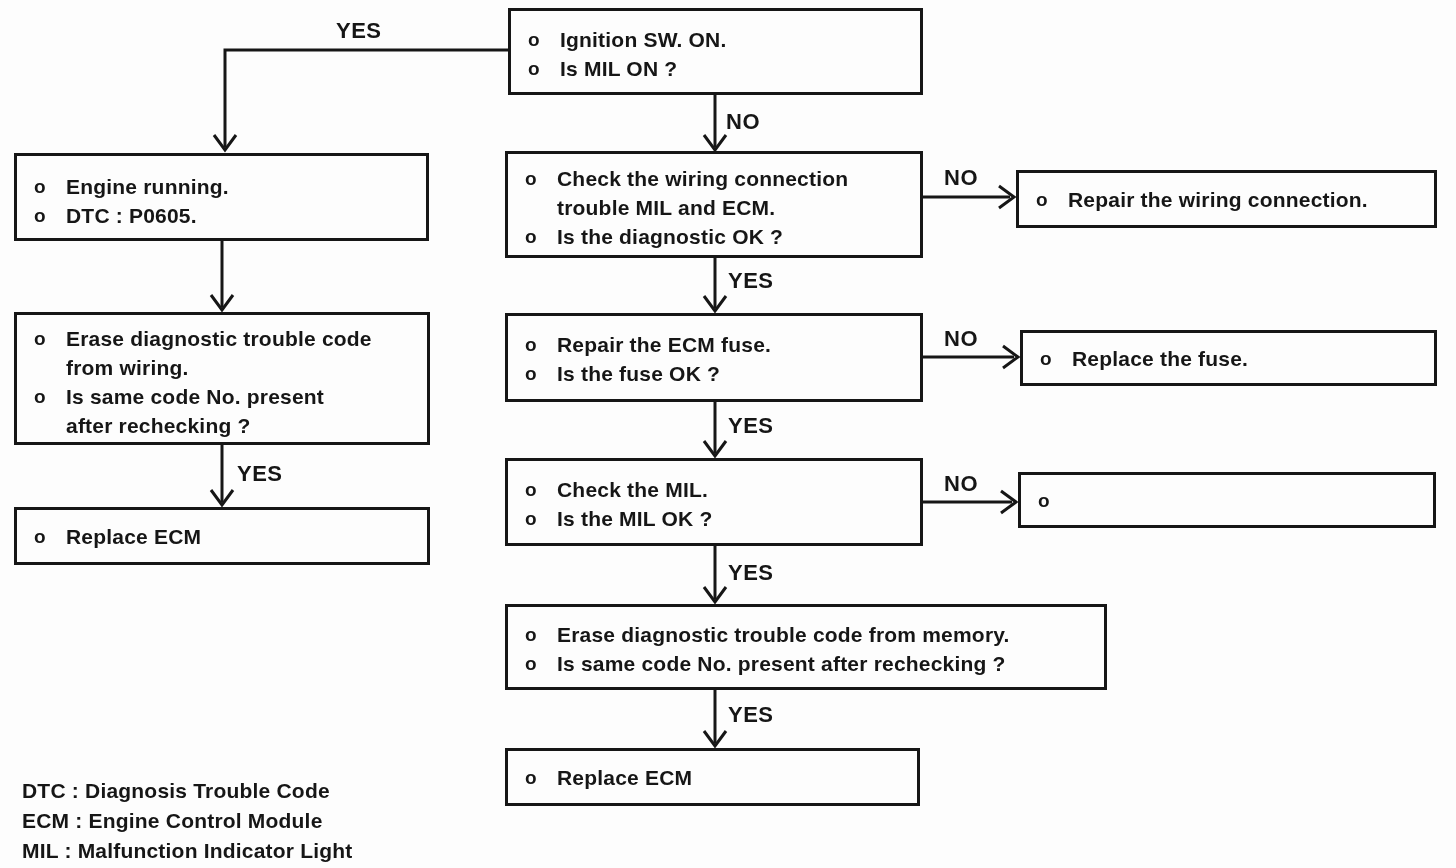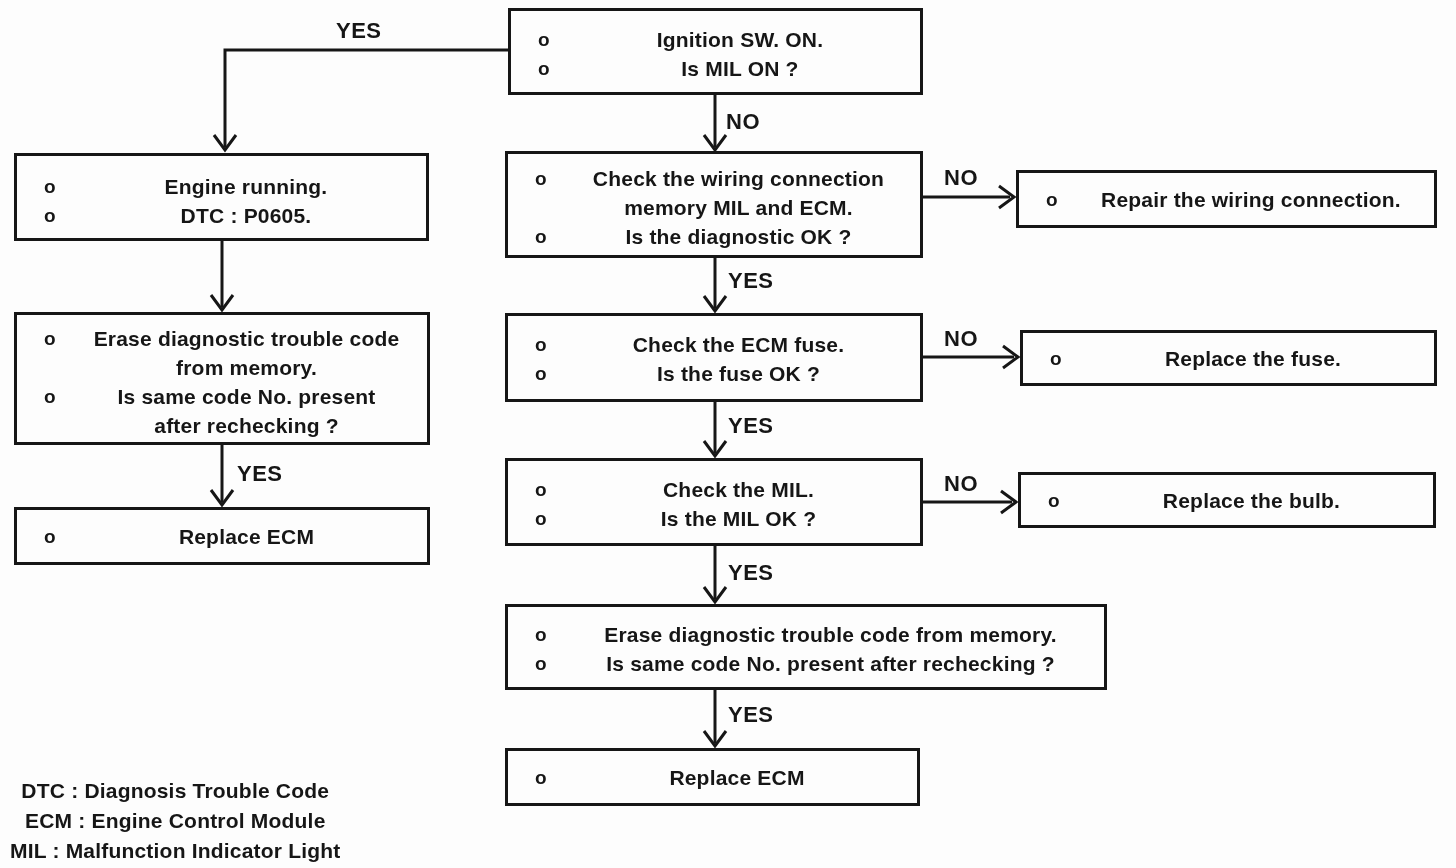--- a/index.html
+++ b/index.html
@@ -3,21 +3,20 @@
 <meta charset="utf-8">
 <style>
   html,body{margin:0;padding:0;background:#ffffff;}
   #canvas{
     position:relative;
     width:1456px;height:868px;
     background:#fdfdfd;
     font-family:"Liberation Sans","DejaVu Sans",sans-serif;
     color:#161616;
     overflow:hidden;
-    text-align:center;
   }
   #connectors{position:absolute;left:0;top:0;width:1456px;height:868px;}
   .node{
     position:absolute;
     box-sizing:border-box;
     border:3px solid #161616;
     background:#fdfdfd;
   }
   .node-pad{padding-top:14px;}
   .item{
@@ -38,21 +37,21 @@
     font-weight:600;
     letter-spacing:0.5px;
     white-space:nowrap;
   }
   #legend{
     position:absolute;left:10px;top:776px;
     font-size:21px;font-weight:600;line-height:30px;
     letter-spacing:0.2px;
   }
   #legend .italic{}
-  .legend-line{display:block;}
+  .legend-line{display:block;margin-left:12px;}
 </style>
 </head>
 <body>
 
 <div id="canvas">
 
   <svg id="connectors" viewBox="0 0 1456 868" fill="none" stroke="#161616" stroke-width="3">
 
     <path d="M508,50 H225 V147"></path>
     <polyline points="214,135 225,150 236,135"></polyline>
@@ -117,50 +116,50 @@
     </div>
     <div class="item">
       <span class="bullet">o</span>
       <span>DTC : P0605.</span>
     </div>
   </div>
 
   <div class="node" style="left:14px;top:312px;width:416px;height:133px;padding-top:9px;">
     <div class="item">
       <span class="bullet">o</span>
-      <span><span>Erase diagnostic trouble code</span><br><span>from memory.</span></span>
+      <span><span>Erase diagnostic trouble code</span><br><span>from wiring.</span></span>
     </div>
     <div class="item">
       <span class="bullet">o</span>
       <span><span>Is same code No. present</span><br><span>after rechecking ?</span></span>
     </div>
   </div>
 
   <div class="node vcenter" style="left:14px;top:507px;width:416px;height:58px;">
     <div class="item">
       <span class="bullet">o</span>
       <span>Replace ECM</span>
     </div>
   </div>
 
   <div class="node" style="left:505px;top:151px;width:418px;height:107px;padding-top:10px;">
     <div class="item">
       <span class="bullet">o</span>
-      <span><span>Check the wiring connection</span><br><span>memory MIL and ECM.</span></span>
+      <span><span>Check the wiring connection</span><br><span>trouble MIL and ECM.</span></span>
     </div>
     <div class="item">
       <span class="bullet">o</span>
       <span>Is the diagnostic OK ?</span>
     </div>
   </div>
 
   <div class="node node-pad" style="left:505px;top:313px;width:418px;height:89px;">
     <div class="item">
       <span class="bullet">o</span>
-      <span>Check the ECM fuse.</span>
+      <span>Repair the ECM fuse.</span>
     </div>
     <div class="item">
       <span class="bullet">o</span>
       <span>Is the fuse OK ?</span>
     </div>
   </div>
 
   <div class="node node-pad" style="left:505px;top:458px;width:418px;height:88px;">
     <div class="item">
       <span class="bullet">o</span>
@@ -200,21 +199,20 @@
   <div class="node vcenter" style="left:1020px;top:330px;width:417px;height:56px;">
     <div class="item">
       <span class="bullet">o</span>
       <span>Replace the fuse.</span>
     </div>
   </div>
 
   <div class="node vcenter" style="left:1018px;top:472px;width:418px;height:56px;">
     <div class="item">
       <span class="bullet">o</span>
-      <span>Replace the bulb.</span>
     </div>
   </div>
 
   <div id="legend">
     <span class="legend-line">DTC : Diagnosis Trouble Code</span>
     <span class="legend-line">ECM : Engine Control Module</span>
     <span class="legend-line italic">MIL : Malfunction Indicator Light</span>
   </div>
 
 </div>

